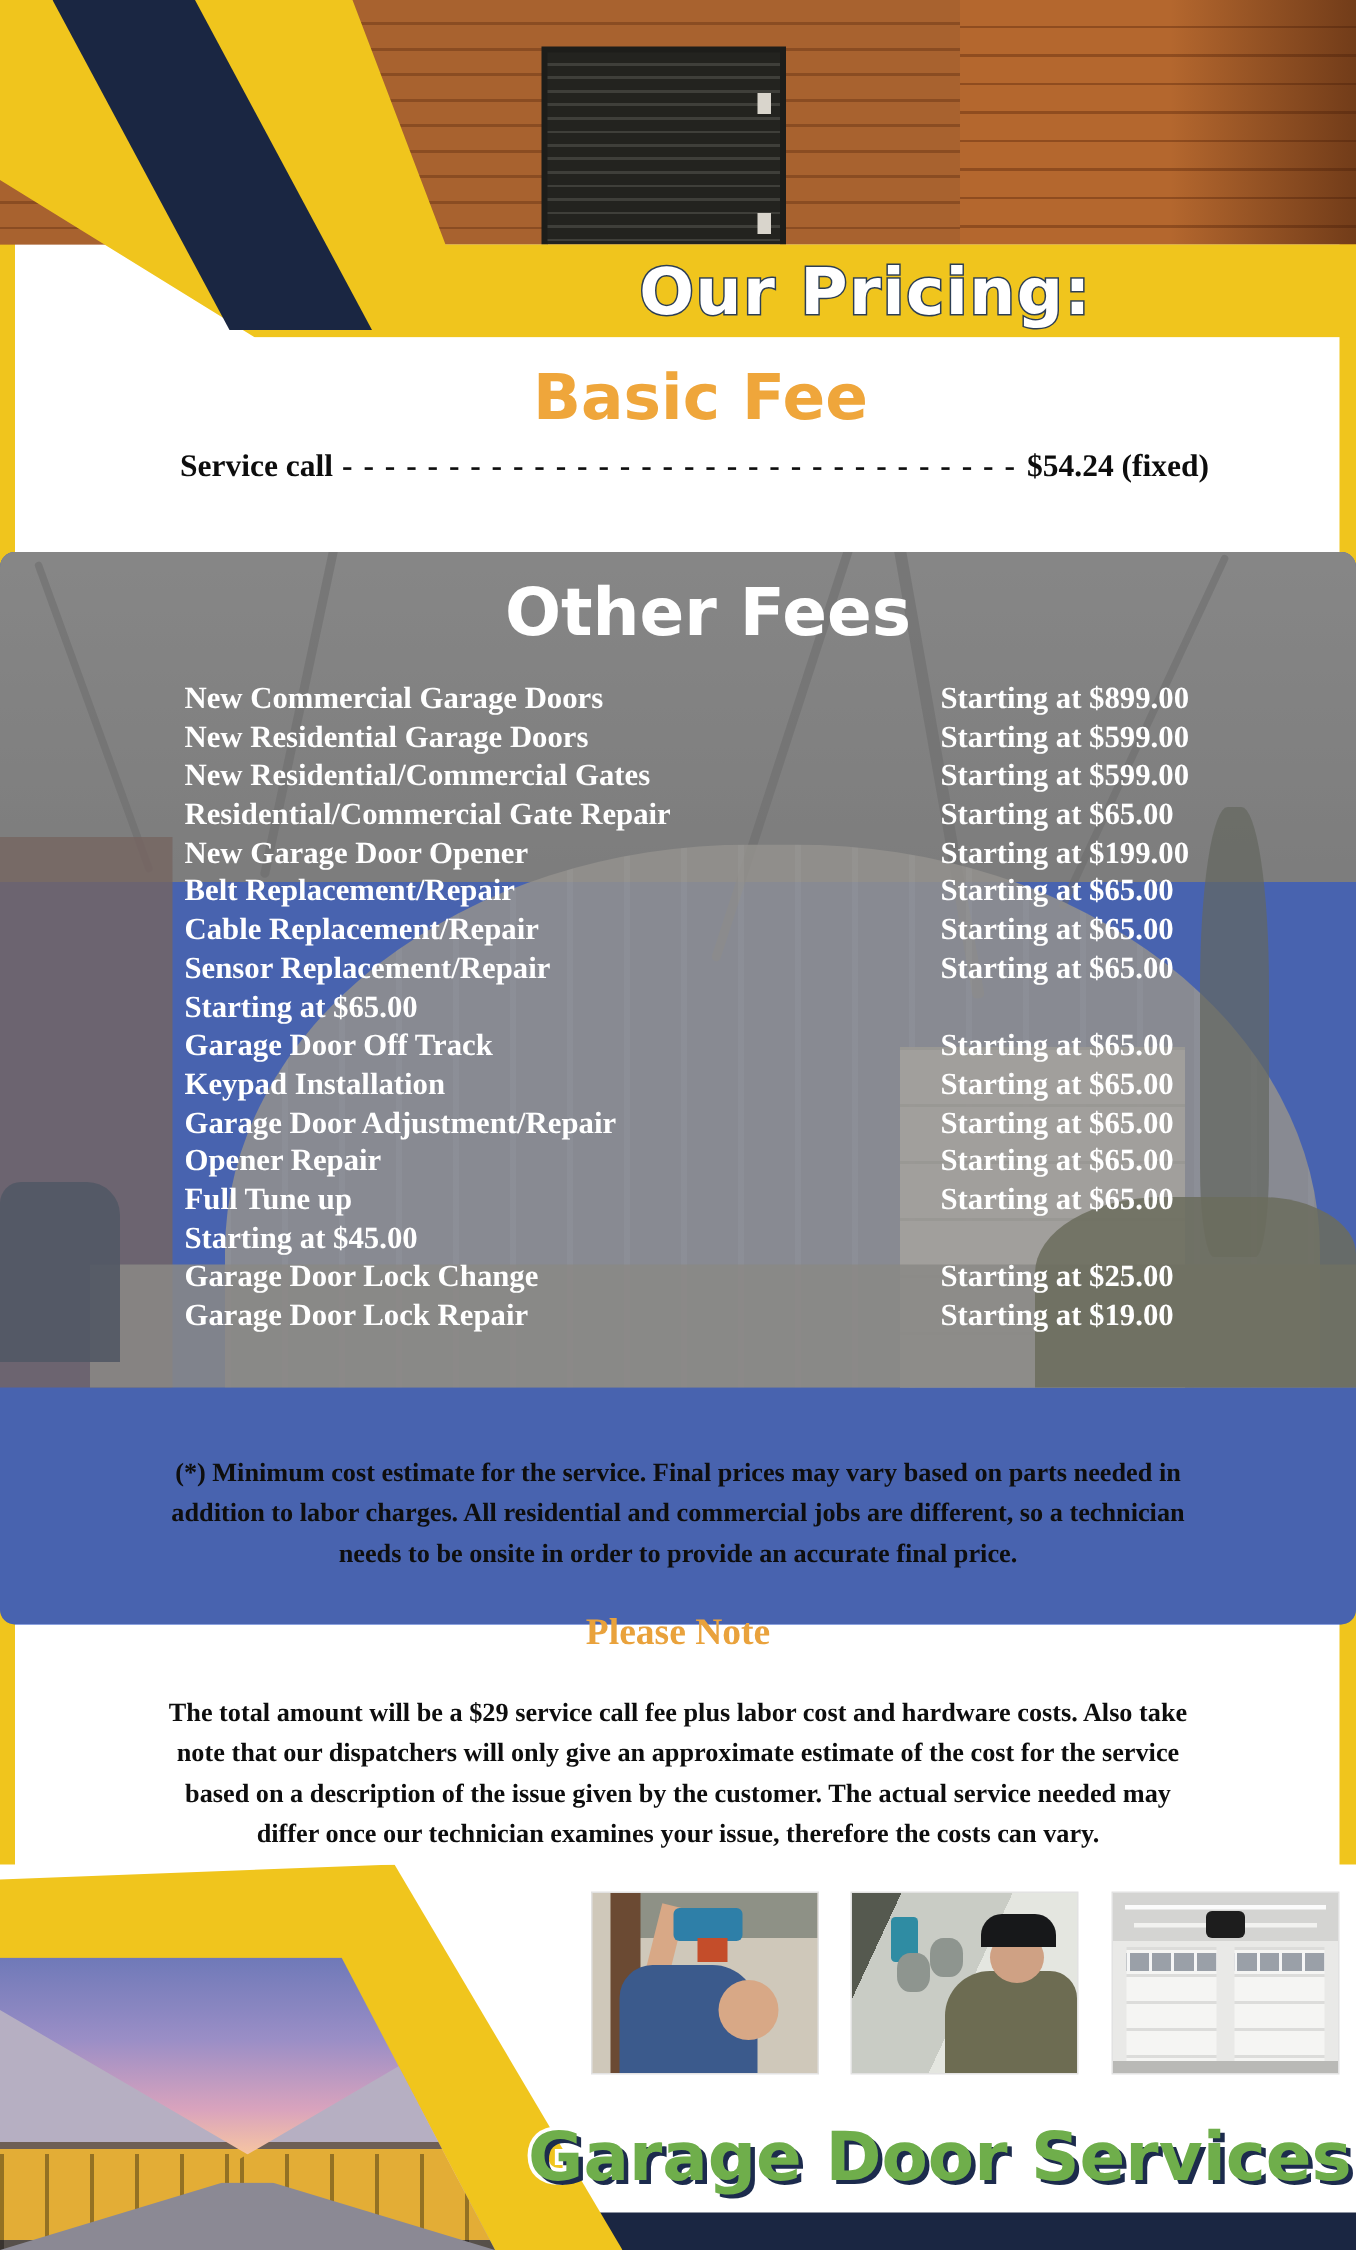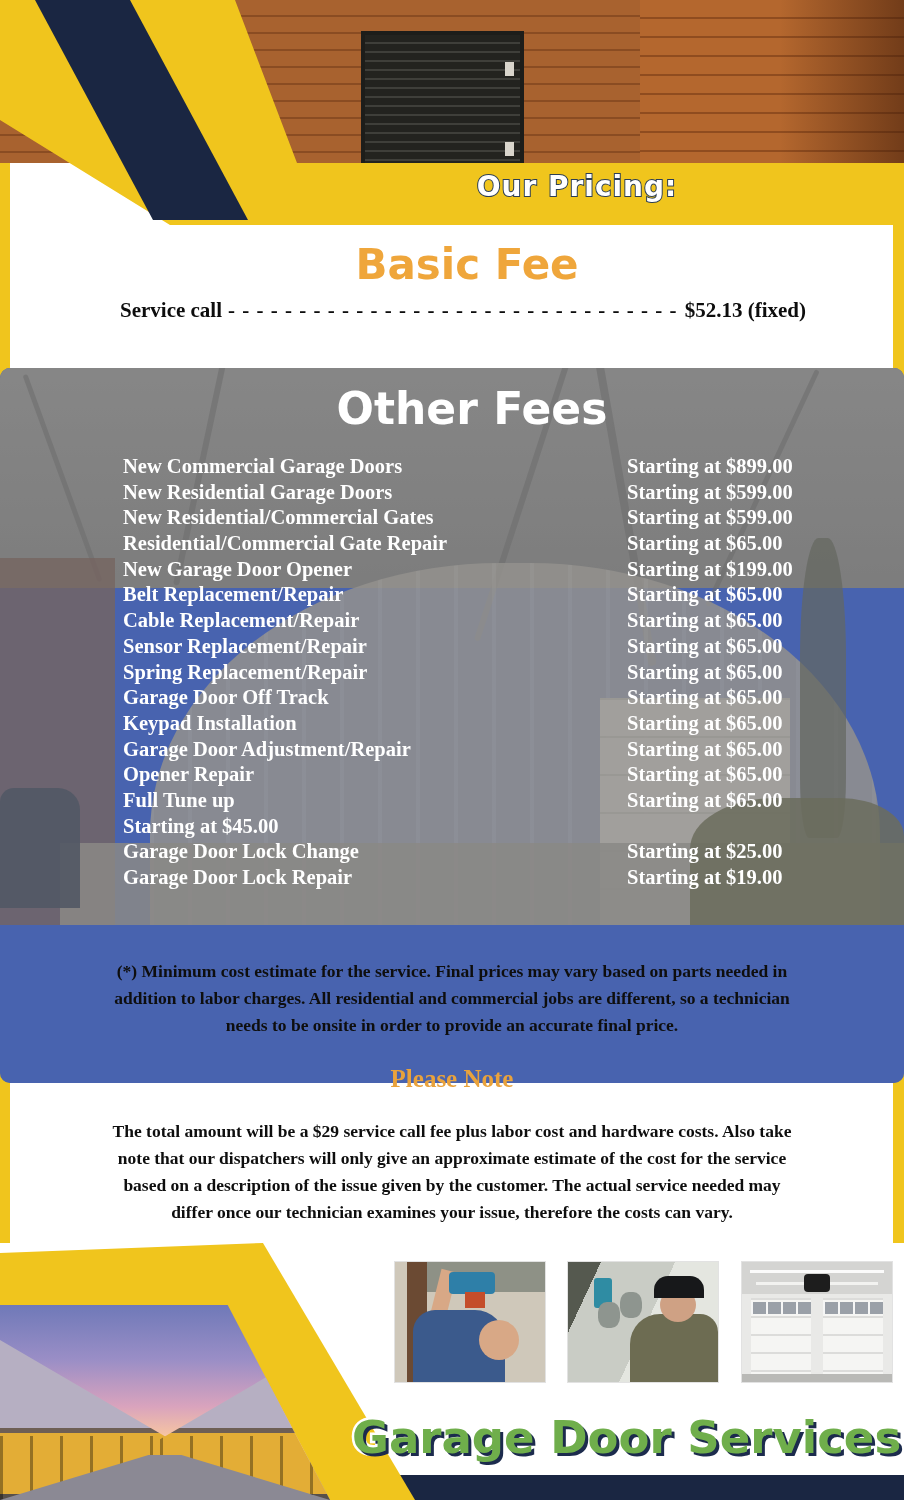--- a/index.html
+++ b/index.html
@@ -21,21 +21,21 @@
      background:linear-gradient(90deg,rgba(60,25,8,0) 0,rgba(60,25,8,.55) 100%);}
   .garage-shutter{position:absolute;left:365px;top:35px;width:155px;height:128px;
      background:repeating-linear-gradient(180deg,#23231f 0 7px,#3f3f3a 7px 9px);box-shadow:0 0 0 4px #1d1d1a;}
   .plate{position:absolute;width:9px;height:14px;background:#d9d5cc;}
   .plate.p1{left:505px;top:62px;} .plate.p2{left:505px;top:142px;}
   .diag-yellow{position:absolute;left:0;top:0;width:904px;height:225px;background:#F0C51D;
      clip-path:polygon(0 0,235px 0,297px 163px,904px 163px,904px 225px,170px 225px,0 120px);}
   .diag-navy{position:absolute;left:0;top:0;width:904px;height:225px;background:#1A2642;
      clip-path:polygon(35px 0,130px 0,248px 220px,153px 220px);}
   .pricing-title{position:absolute;left:0;top:170px;width:904px;text-align:center;padding-left:250px;box-sizing:border-box;
-     font-family:"DejaVu Sans",sans-serif;font-weight:bold;font-size:28px;letter-spacing:1px;color:#ffffff;
+     font-family:"DejaVu Sans",sans-serif;font-weight:bold;font-size:43px;letter-spacing:1px;color:#ffffff;
      -webkit-text-stroke:2px #2c3e55;paint-order:stroke fill;}
 
   
   .basicfee-h{position:absolute;left:0;top:240px;width:904px;text-align:center;padding-left:30px;box-sizing:border-box;
      font-family:"DejaVu Sans",sans-serif;font-weight:bold;font-size:42px;color:#EFA63B;letter-spacing:0px;}
   .service-line{position:absolute;left:120px;top:298px;width:686px;display:flex;align-items:flex-end;
      font-size:21px;font-weight:bold;color:#0d0d0d;}
   .service-line .dash{flex:1;overflow:hidden;white-space:nowrap;margin:0 6px;letter-spacing:1px;}
 
   
@@ -59,21 +59,21 @@
   .g-tree{position:absolute;left:800px;top:170px;width:46px;height:300px;background:#4f5446;border-radius:40% 40% 20% 20%;opacity:.7;}
   .g-tint{position:absolute;left:0;top:0;width:100%;height:100%;background:rgba(126,126,126,.45);}
   .otherfees-h{position:absolute;left:0;top:15px;width:904px;text-align:center;padding-left:40px;box-sizing:border-box;
      font-family:"DejaVu Sans",sans-serif;font-weight:bold;font-size:44px;color:#ffffff;letter-spacing:0px;}
   .fee-table{position:absolute;left:123px;top:86px;width:700px;}
   .fee-row{display:grid;grid-template-columns:504px auto;height:25.7px;line-height:25.7px;
      font-size:20.5px;font-weight:bold;color:#ffffff;white-space:nowrap;}
 
   
   .notes{position:absolute;left:0;top:925px;width:904px;height:318px;text-align:center;color:#0e0e0e;}
-  .notes p{margin:0 auto;width:700px;font-size:17.5px;font-weight:bold;line-height:27px;}
+  .notes p{margin:10px auto;width:700px;font-size:17.5px;font-weight:bold;line-height:27px;}
   .note-h{font-size:25px;font-weight:bold;color:#E9A23C;margin:0 auto;}
   .disclaimer{padding-top:33px;}
   .please-note-h{margin-top:26px !important;}
   .please-note-p{margin-top:25px !important;}
   .warranty-h{margin-top:28px !important;}
   .warranty-p{margin-top:24px !important;font-size:17px !important;}
 
   
   .footer{position:absolute;left:0;top:1243px;width:904px;height:257px;background:#ffffff;}
   .f-navy{position:absolute;left:0;top:0;width:904px;height:257px;background:#1A2642;
@@ -146,21 +146,21 @@
     </div>
     <div class="diag-yellow"></div>
     <div class="diag-navy"></div>
     <div class="pricing-title">Our Pricing:</div>
   </div>
 
   <div class="basicfee-h">Basic Fee</div>
   <div class="service-line">
     <span>Service call</span>
     <span class="dash">- - - - - - -  - - - - - -  - - - - - -  - - - - - - - - - - - - - - - - - - - - - - - - -</span>
-    <span>$52.13 (fixed)</span>
+    <span>$54.24 (fixed)</span>
   </div>
 
   <div class="grey-section">
     <div class="g-sky"></div>
     <div class="g-branch b1"></div>
     <div class="g-branch b2"></div>
     <div class="g-branch b3"></div>
     <div class="g-branch b4"></div>
     <div class="g-branch b5"></div>
     <div class="g-house"></div>
@@ -207,21 +207,20 @@
       <span class="svc">Cable Replacement/Repair</span>
       <span class="prc">Starting at $65.00</span>
     </div>
 
     <div class="fee-row">
       <span class="svc">Sensor Replacement/Repair</span>
       <span class="prc">Starting at $65.00</span>
     </div>
 
     <div class="fee-row">
-      <span class="svc">Spring Replacement/Repair</span>
       <span class="prc">Starting at $65.00</span>
     </div>
 
     <div class="fee-row">
       <span class="svc">Garage Door Off Track</span>
       <span class="prc">Starting at $65.00</span>
     </div>
 
     <div class="fee-row">
       <span class="svc">Keypad Installation</span>

